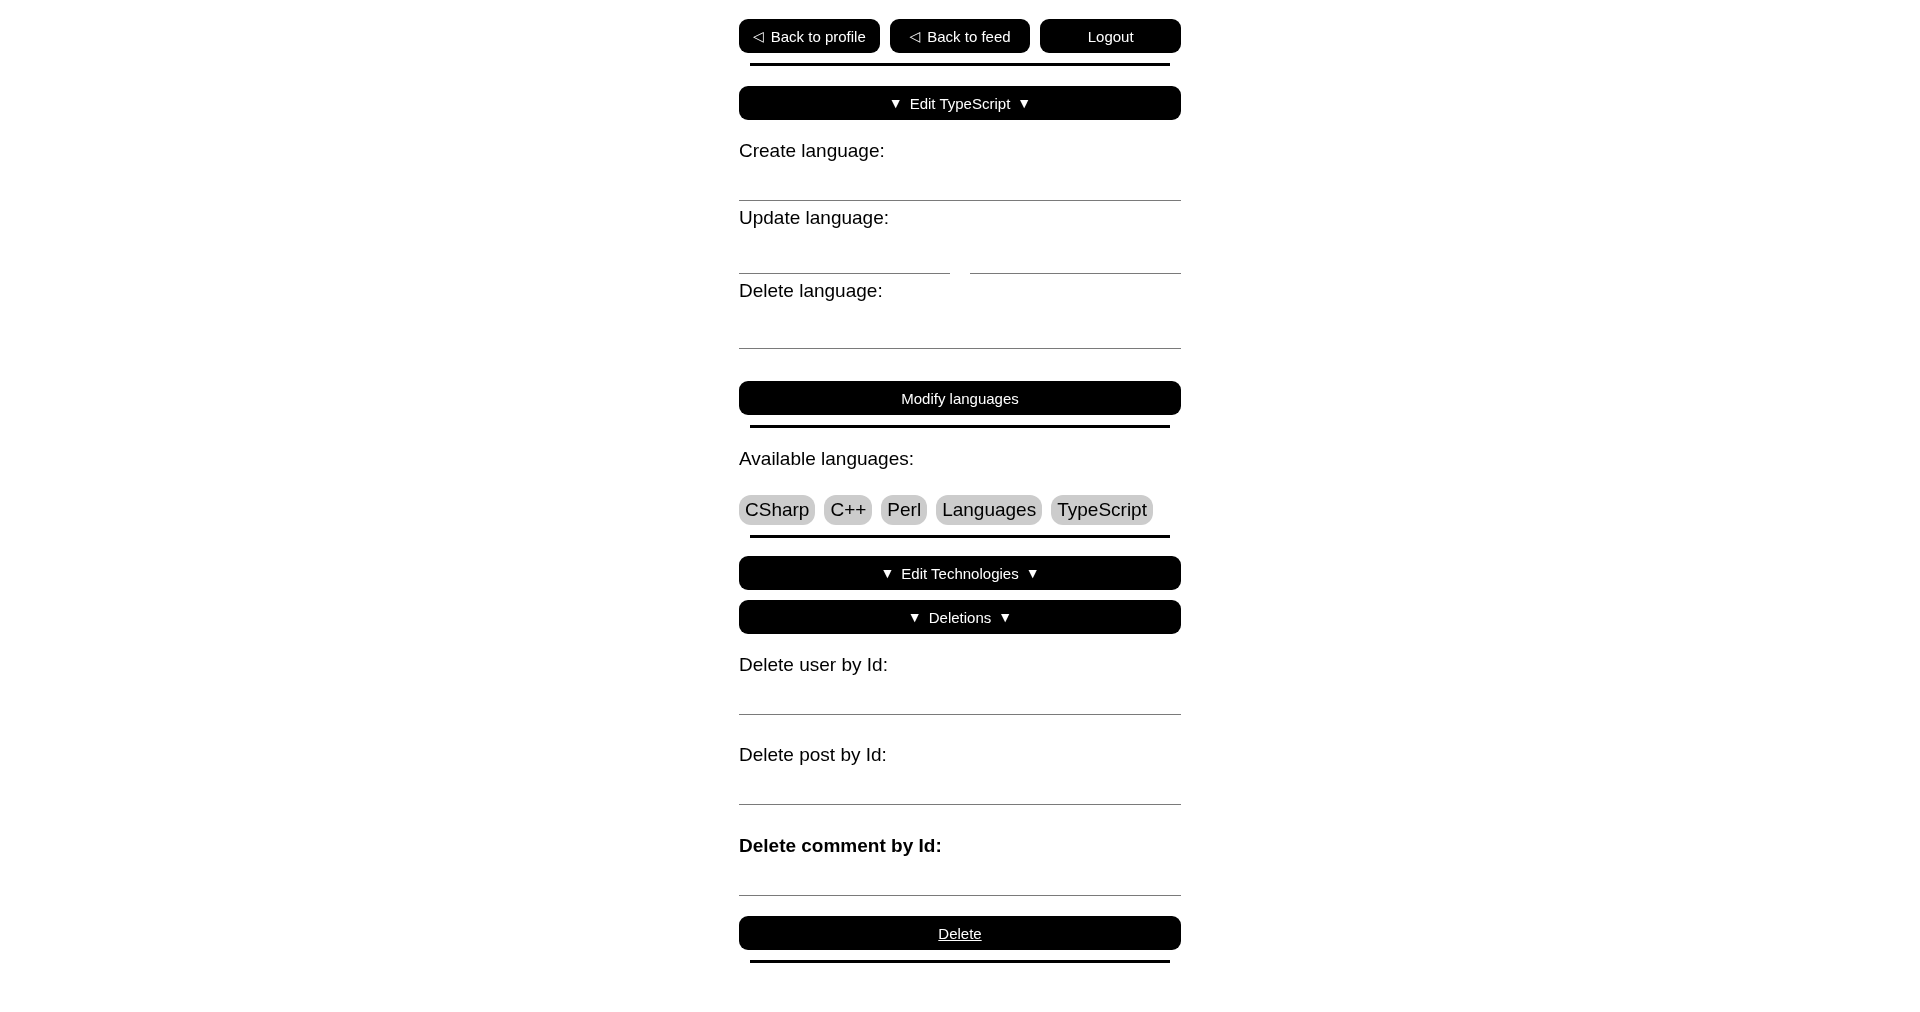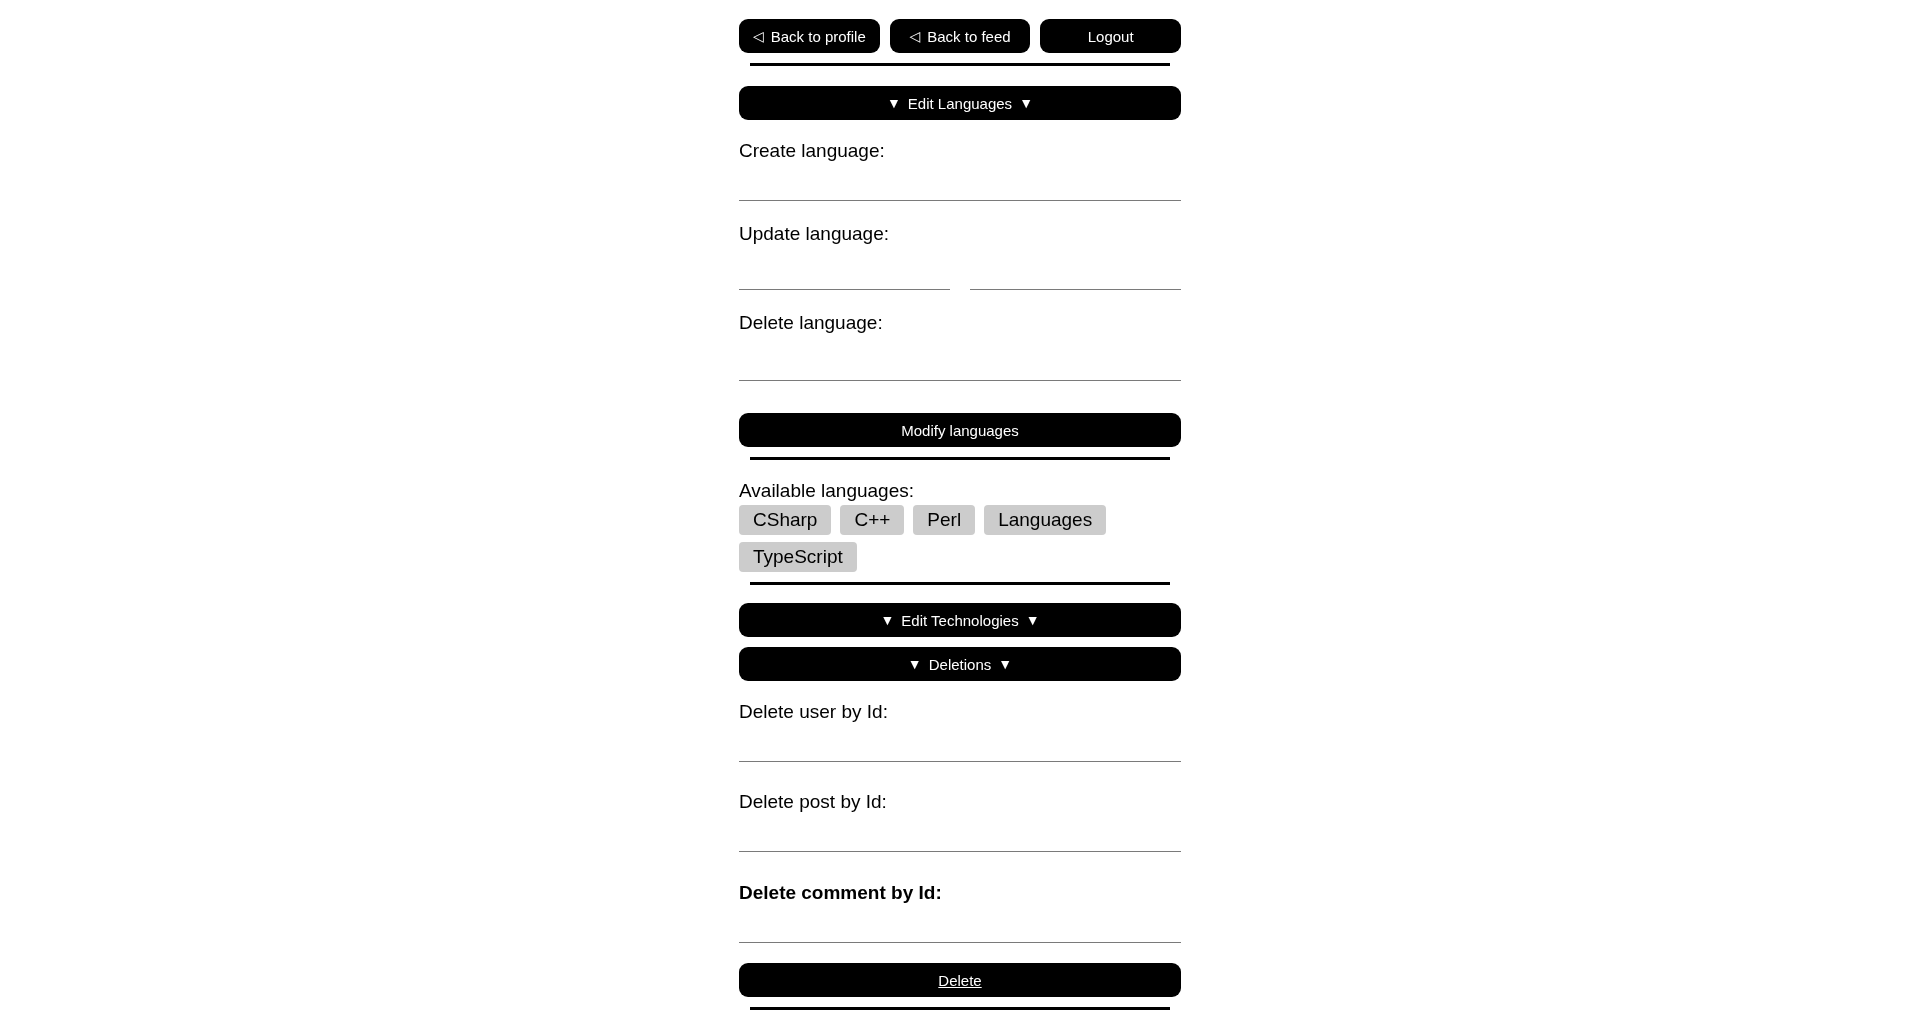--- a/index.html
+++ b/index.html
@@ -39,21 +39,21 @@
     border-top: 3px solid #000000;
     width: 95%;
     margin: 10px auto 0;
   }
   .toggle-languages { margin-top: 20px; }
   .toggle-technologies { margin-top: 18px; }
   .toggle-deletions { margin-top: 10px; }
   .field-label {
     font-size: 19px;
     line-height: 21px;
-    margin-top: 22px;
+    margin-top: 6px;
   }
   .mt-20 { margin-top: 20px; }
   .mt-29 { margin-top: 29px; }
   .mt-30 { margin-top: 30px; font-weight: bold; }
   .line-input {
     display: block;
     width: 100%;
     height: 40px;
     border: none;
     border-bottom: 1px solid #7a7a7a;
@@ -70,24 +70,25 @@
   .submit-modify { margin-top: 32px; }
   .submit-delete { margin-top: 20px; text-decoration: underline; }
   .tags {
     display: flex;
     flex-wrap: wrap;
     gap: 7px 9px;
     margin-top: 4px;
   }
   .tag {
     background: #cccccc;
-    border-radius: 4px;
-    padding: 4px 14px;
+    border-radius: 12px;
+    padding: 4px 6px;
     font-size: 19px;
     line-height: 22px;
+    margin-top: 22px;
   }
   .tri { font-size: 14px; }
   .divider-tight { margin-top: 12px; }
   .divider-tags { margin-top: 14px; }
 </style>
 </head>
 <body>
 
 <div class="container">
 
@@ -102,21 +103,21 @@
     </button>
     <button class="btn">
       <span>Logout</span>
     </button>
   </div>
 
   <hr class="divider">
 
   <button class="btn wide toggle-languages">
     <span class="tri">▼</span>
-    <span>Edit Languages</span>
+    <span>Edit TypeScript</span>
     <span class="tri">▼</span>
   </button>
 
   <div class="field-label mt-20">Create language:</div>
   <input class="line-input" type="text" value="" style="">
 
   <div class="field-label">Update language:</div>
   <div class="update-row">
     <input class="line-input" type="text" value="" style="">
     <input class="line-input" type="text" value="" style="">

